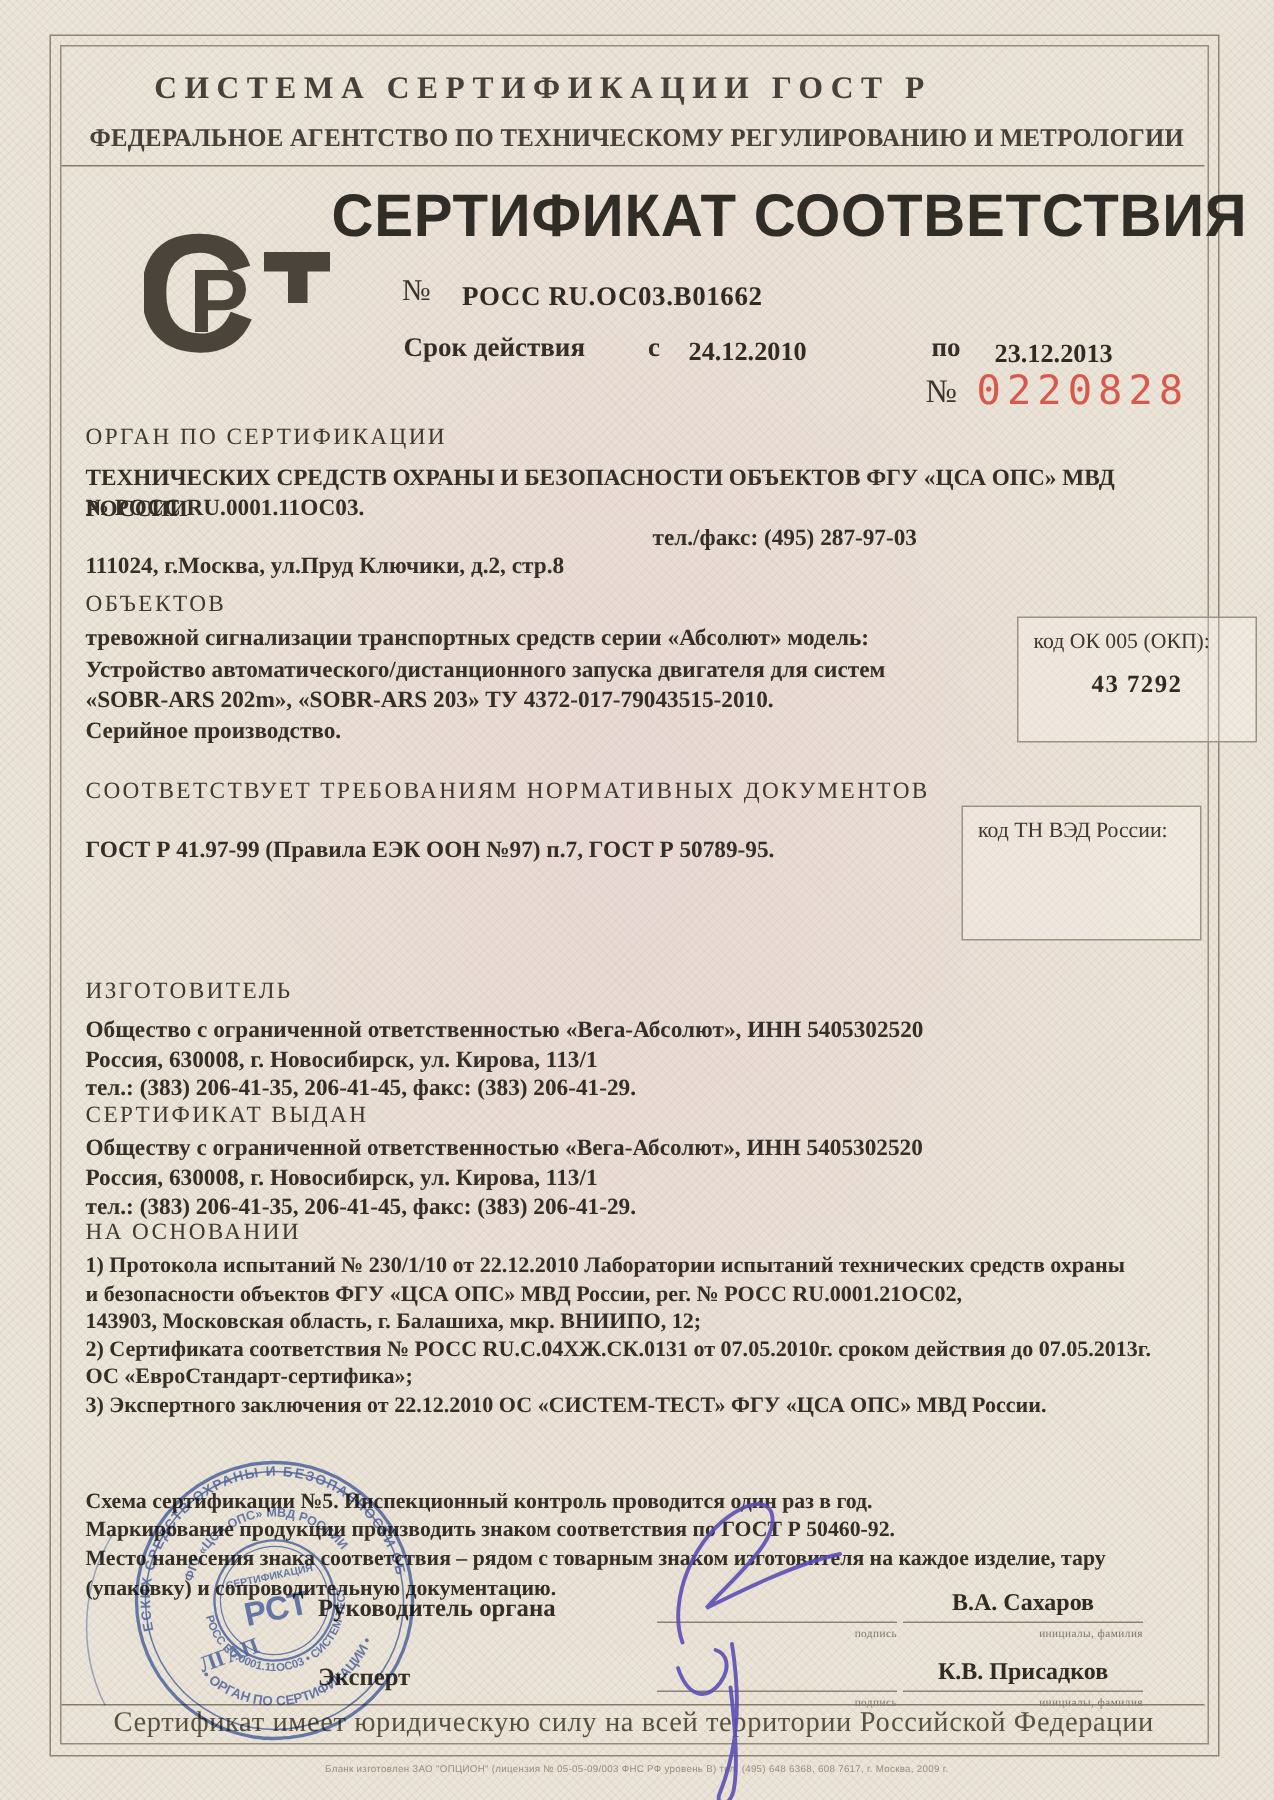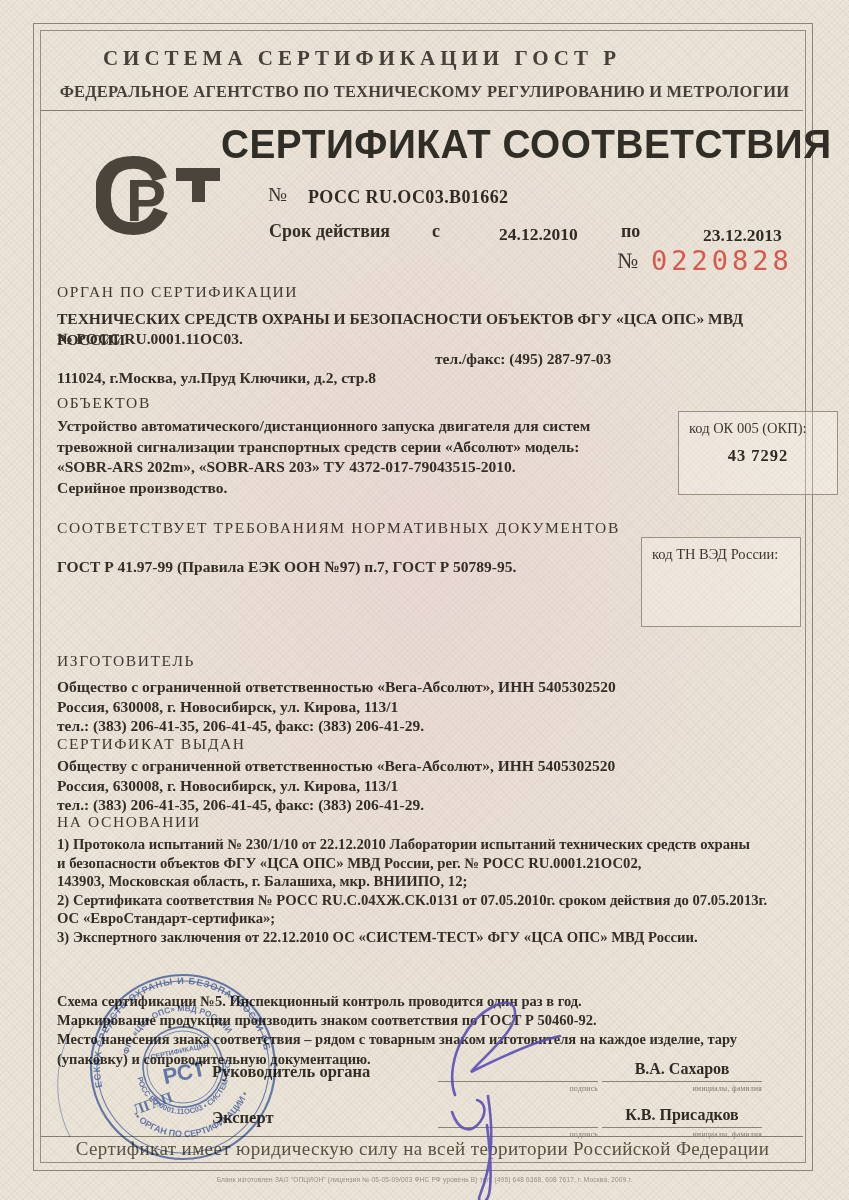--- a/index.html
+++ b/index.html
@@ -16,21 +16,21 @@
   .frame-outer{left:33px;top:23px;width:778px;height:1146px;border:1.5px solid #8d8474;}
   .frame-inner{left:40px;top:30px;width:764px;height:1131px;border:1px solid #968d7c;}
   .rule{border-top:1.2px solid #857c6c;height:0;}
   .hdr1{left:0;top:46px;width:724px;text-align:center;font-weight:bold;font-size:21px;letter-spacing:5px;color:#45403a;}
   .hdr2{left:0;top:82px;width:849px;text-align:center;font-weight:bold;font-size:17px;letter-spacing:0.2px;color:#45403a;transform:scaleX(0.97);}
   .title{left:212px;top:122px;width:600px;text-align:center;font-family:"Liberation Sans",sans-serif;
          font-weight:700;font-size:40px;letter-spacing:0.5px;color:#302d27;transform:scaleX(0.97);white-space:nowrap;}
   .lbl-no{font-size:20px;color:#3a352d;}
   .certno{font-weight:bold;font-size:18px;letter-spacing:0.4px;color:#2f2b24;}
   .validity{font-weight:bold;font-size:18px;color:#332f28;}
-  .vdate{font-weight:bold;font-size:17.5px;color:#2f2b24;margin-left:40px;}
+  .vdate{font-weight:bold;font-size:17.5px;color:#2f2b24;}
   .serial{font-family:"DejaVu Sans Mono",monospace;font-size:27px;letter-spacing:4px;color:#d6594c;}
   .heading{font-size:15.5px;letter-spacing:1.6px;color:#3e382e;white-space:nowrap;}
   .body15{font-weight:bold;font-size:15.5px;line-height:20.5px;color:#332e27;}
   .body14{font-weight:bold;font-size:14.7px;line-height:18.6px;color:#332e27;}
   .bodyadd{font-weight:bold;font-size:14.5px;line-height:19.2px;color:#332e27;}
   .codebox{border:1px solid #9a9183;background:rgba(255,253,248,0.25);}
   .codebox .cb-label{font-size:14.5px;color:#3c372f;padding:8px 0 0 10px;}
   .codebox .cb-value{font-weight:bold;font-size:16.5px;color:#2f2b24;text-align:center;margin-top:9px;letter-spacing:1px;}
   .role{font-weight:bold;font-size:16.5px;color:#332e27;}
   .sigline{border-bottom:1.1px solid #8b8274;}
@@ -79,22 +79,22 @@
   <span class="abs serial" style="left:651px;top:245px;">0220828</span>
 
   <div class="abs body15" style="left:57px;top:309px;width:720px;">ТЕХНИЧЕСКИХ СРЕДСТВ ОХРАНЫ И БЕЗОПАСНОСТИ ОБЪЕКТОВ ФГУ «ЦСА ОПС» МВД РОССИИ</div>
   <div class="abs heading" style="left:57px;top:283px;">ОРГАН ПО СЕРТИФИКАЦИИ</div>
   <div class="abs body15" style="left:57px;top:329px;">№ РОСС RU.0001.11ОС03.</div>
   <div class="abs body15" style="left:57px;top:368px;">111024, г.Москва, ул.Пруд Ключики, д.2, стр.8</div>
   <div class="abs body15" style="left:435px;top:349px;">тел./факс: (495) 287-97-03</div>
 
   <div class="abs heading" style="left:57px;top:394px;">ОБЪЕКТОВ</div>
   <div class="abs body15" style="left:57px;top:416px;width:575px;">
+    <div>тревожной сигнализации транспортных средств серии «Абсолют» модель:</div>
     <div>Устройство автоматического/дистанционного запуска двигателя для систем</div>
-    <div>тревожной сигнализации транспортных средств серии «Абсолют» модель:</div>
     <div>«SOBR-ARS 202m», «SOBR-ARS 203» ТУ 4372-017-79043515-2010.</div>
     <div>Серийное производство.</div>
   </div>
   <div class="abs codebox" style="left:641px;top:411px;width:158px;height:82px;margin-left:37px;">
     <div class="cb-label">код ОК 005 (ОКП):</div>
     <div class="cb-value">43 7292</div>
   </div>
 
   <div class="abs heading" style="left:57px;top:519px;">СООТВЕТСТВУЕТ ТРЕБОВАНИЯМ НОРМАТИВНЫХ ДОКУМЕНТОВ</div>
   <div class="abs body15" style="left:57px;top:557px;width:600px;">ГОСТ Р 41.97-99 (Правила ЕЭК ООН №97) п.7, ГОСТ Р 50789-95.</div>

